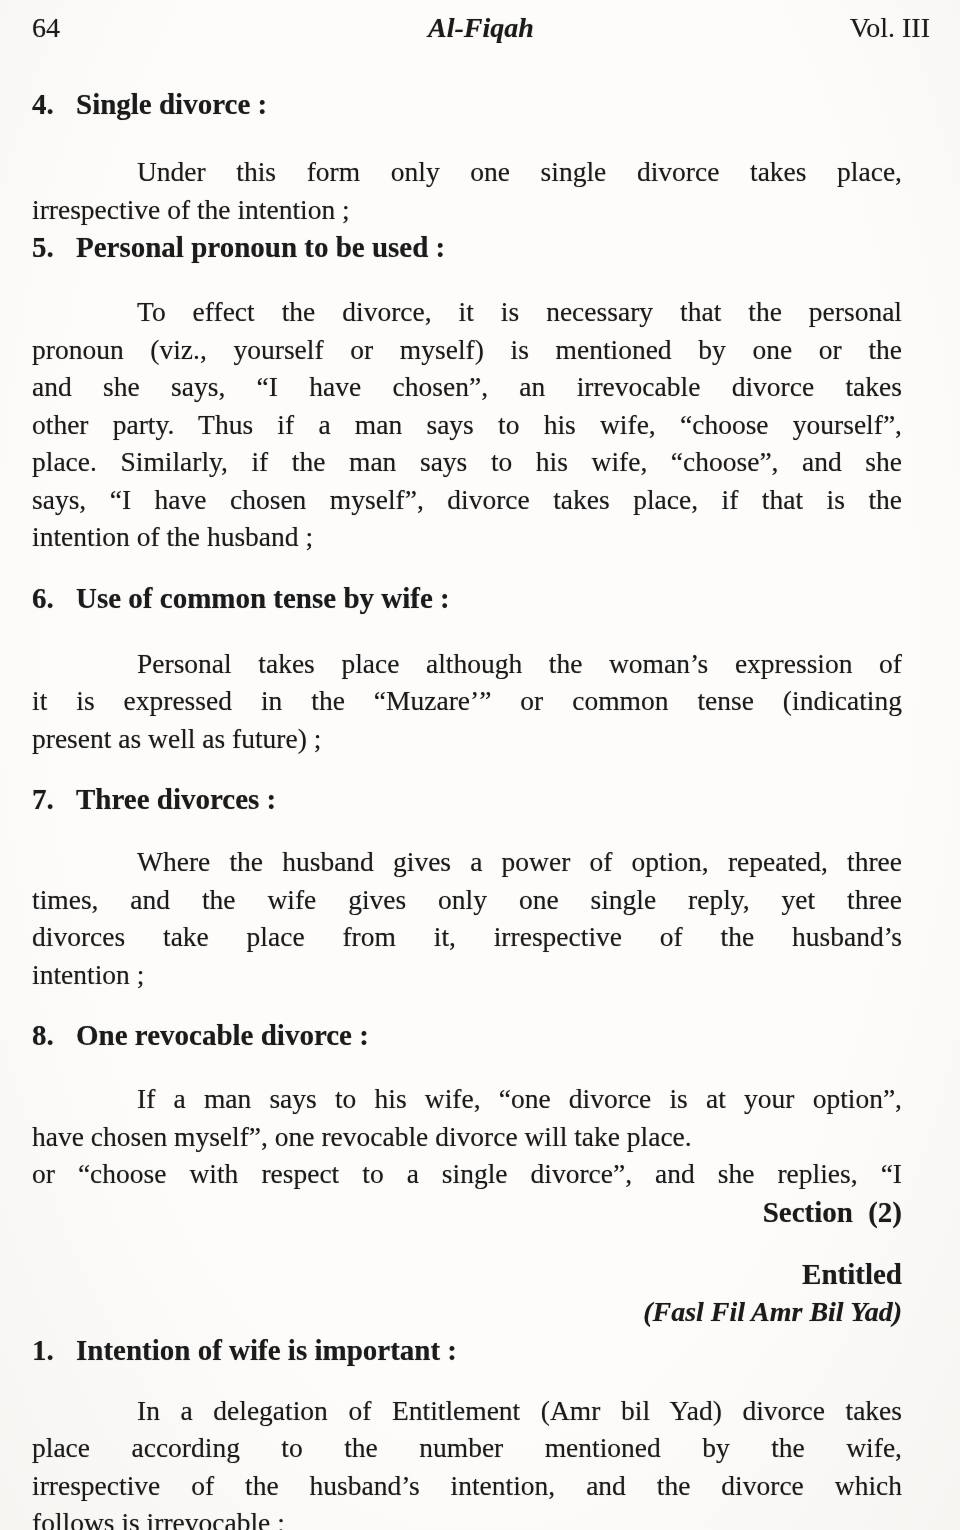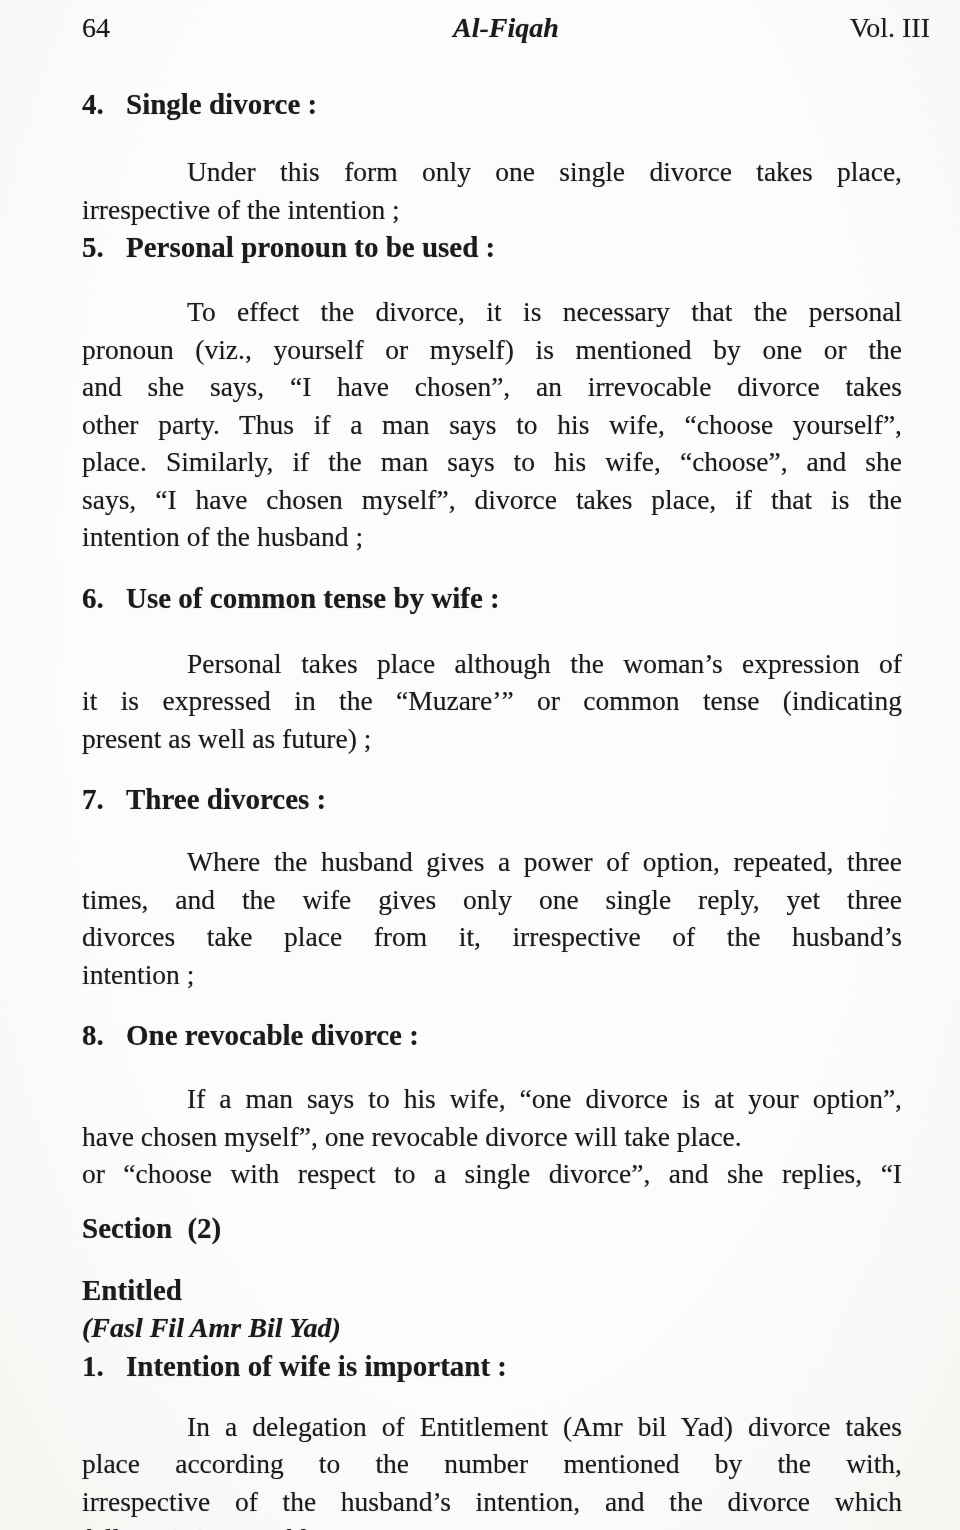--- a/index.html
+++ b/index.html
@@ -4,21 +4,21 @@
 <style>
   html, body {
     margin: 0; padding: 0;
     width: 960px; height: 1530px;
     overflow: hidden;
     background: #fbfaf8;
   }
   .page {
     box-sizing: border-box;
     width: 960px; height: 1530px;
-    padding: 12px 58px 0 82px;
+    padding: 12px 58px 0 32px;
     font-family: "Liberation Serif", "DejaVu Serif", serif;
     color: #1b1b1b;
     font-size: 27.5px;
     text-shadow: 0 0 1px rgba(27,27,27,0.45);
     background: radial-gradient(ellipse at 50% 40%, #fdfcfb 60%, #f7f5f2 100%);
   }
   .header {
     display: grid;
     grid-template-columns: 1fr auto 1fr;
     align-items: baseline;
@@ -53,21 +53,21 @@
   .sec-5 .sec-heading { margin-bottom: 27px; }
   .sec-5 .sec-para   { margin-bottom: 23px; }
   .sec-6 .sec-heading { margin-bottom: 28px; }
   .sec-6 .sec-para   { margin-bottom: 23px; }
   .sec-7 .sec-heading { margin-bottom: 25px; }
   .sec-7 .sec-para   { margin-bottom: 23px; }
   .sec-8 .sec-heading { margin-bottom: 26px; }
   .sec-8 .sec-para   { margin-bottom: 0; }
   .sec-1 .sec-heading { margin-bottom: 23px; }
   .sec-1 .sec-para   { margin-bottom: 0; }
-  .divider { text-align: left; margin-top: 16px; }
+  .divider { text-align: right; }
   .divider .label {
     font-weight: bold; font-size: 29px; line-height: 38px;
     word-spacing: 8px; margin-bottom: 24px;
   }
   .divider .entitled {
     font-weight: bold; font-size: 29px; line-height: 38px;
   }
   .divider .fasl {
     font-style: italic; font-weight: bold; font-size: 28px; line-height: 38px;
   }
@@ -156,20 +156,20 @@
   </div>
 
   <div id="part2">
   <div class="section sec-1">
     <div class="sec-heading">
       <span class="num">1.</span>
       <span class="txt">Intention of wife is important :</span>
     </div>
     <div class="sec-para">
           <div class="tline first">In a delegation of Entitlement (Amr bil Yad) divorce takes</div>
-          <div class="tline">place according to the number mentioned by the with,</div>
+          <div class="tline">place according to the number mentioned by the wife,</div>
           <div class="tline">irrespective of the husband’s intention, and the divorce which</div>
           <div class="tline last">follows is irrevocable ;</div>
         </div>
   </div>
 </div>
 
 </div>
 
 </body></html>

